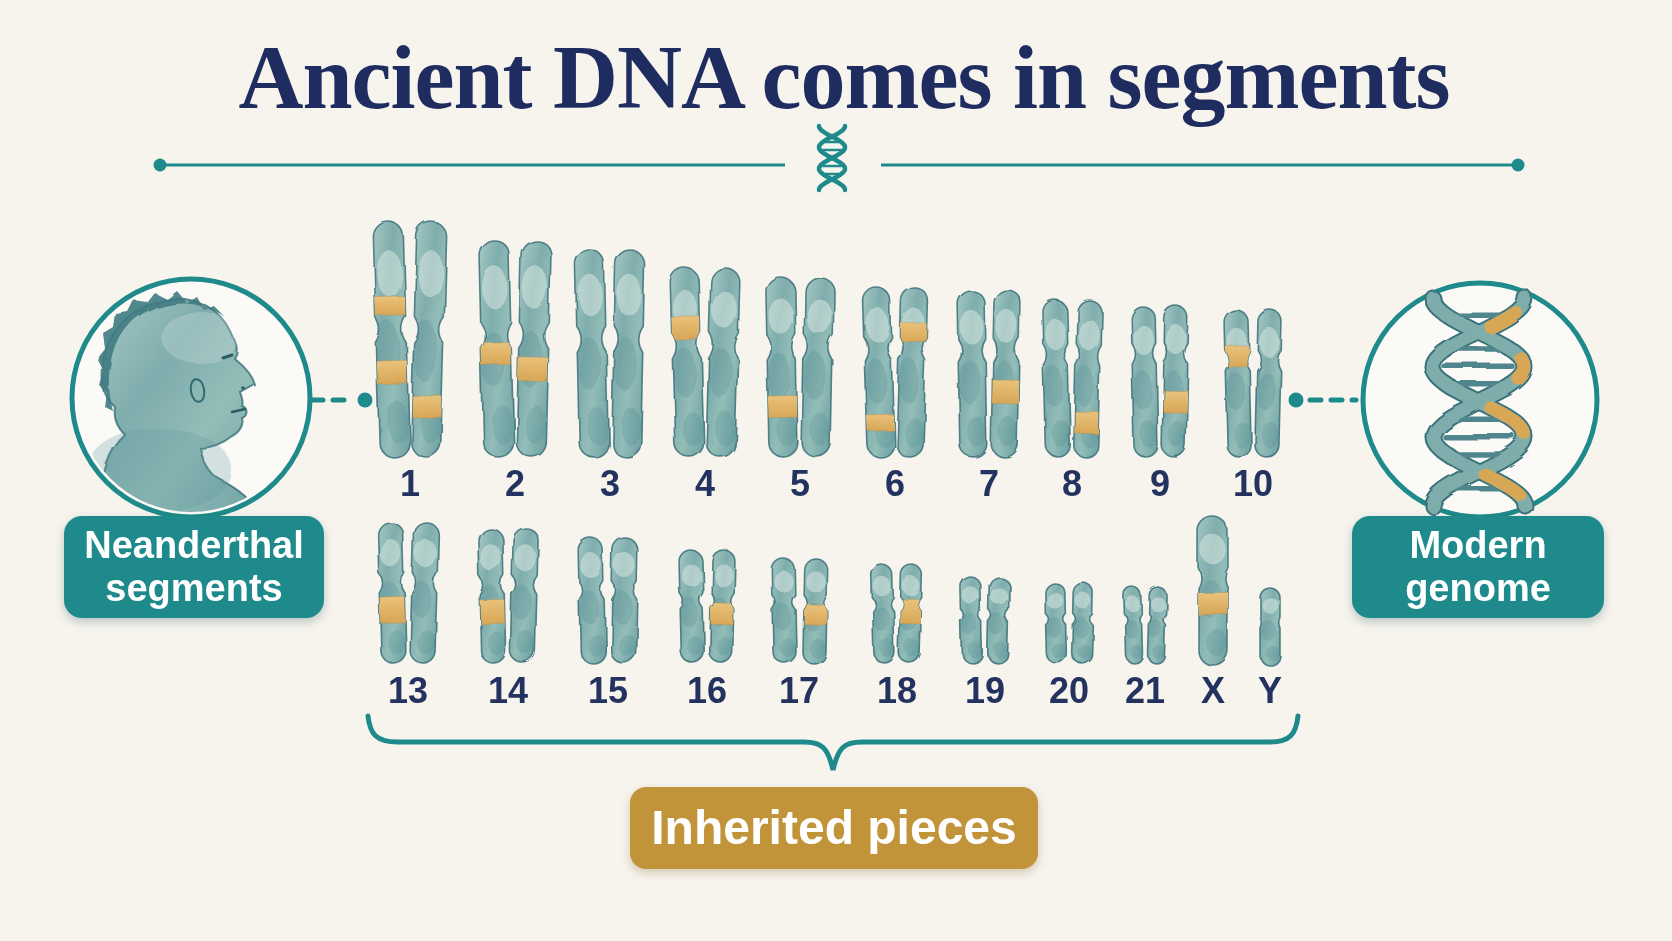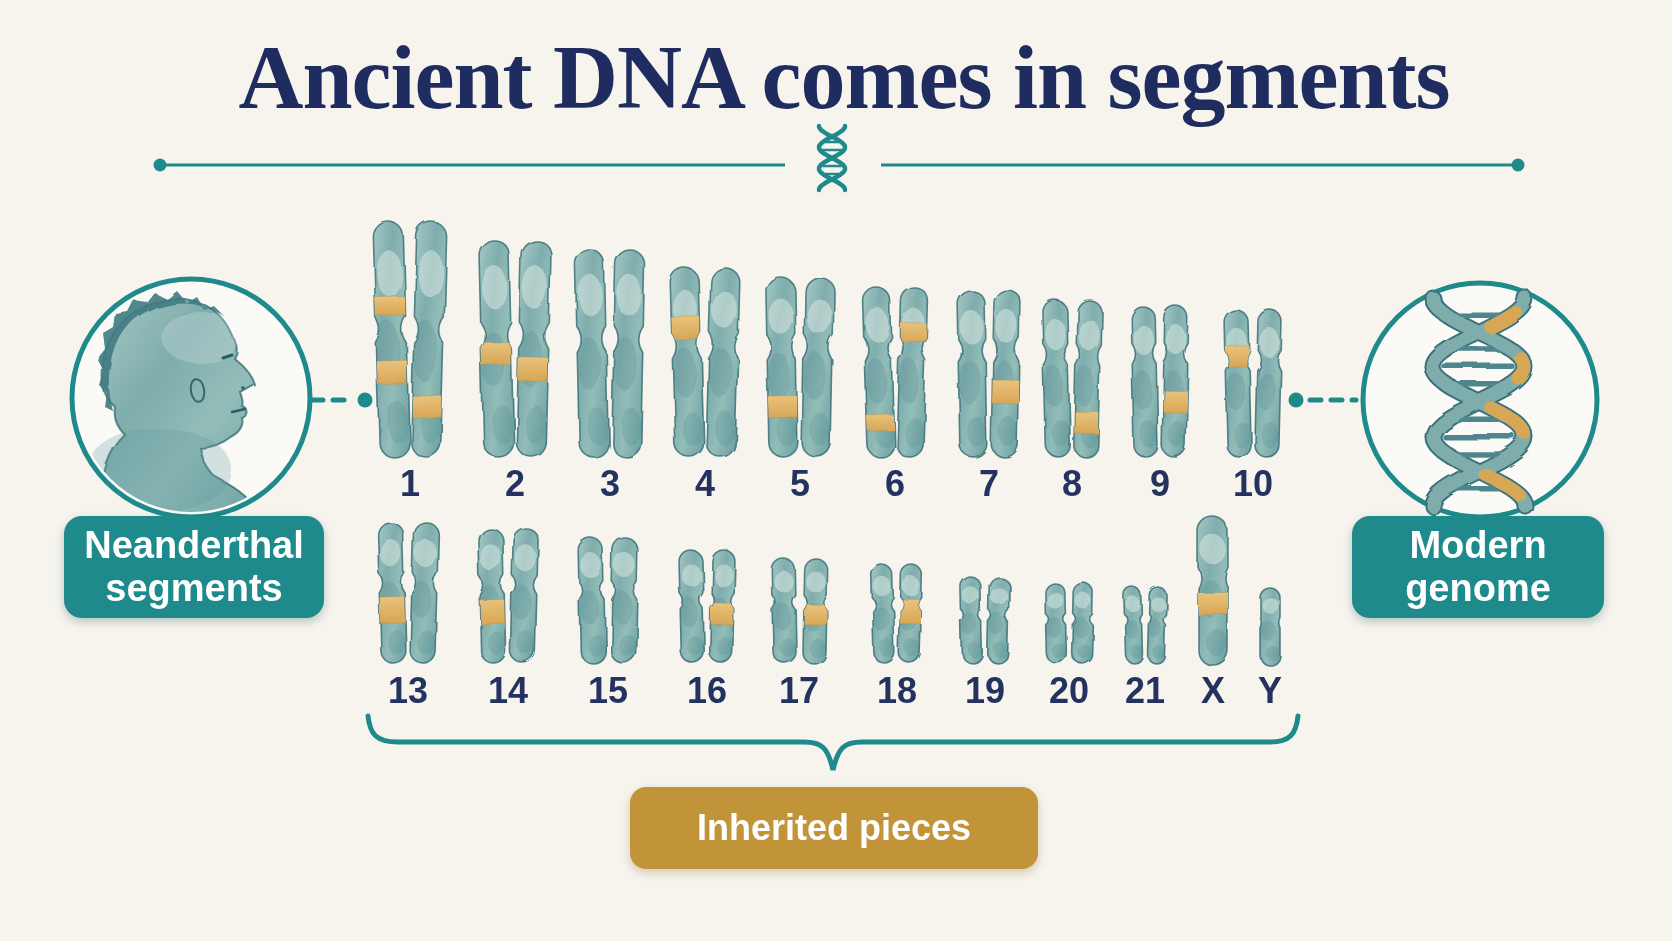--- a/index.html
+++ b/index.html
@@ -7,21 +7,21 @@
          font-family:"Liberation Sans",sans-serif;}
   .title{position:absolute;top:18px;left:0;width:100%;text-align:center;margin:8px;
          font-family:"Liberation Serif",serif;font-weight:700;font-size:90px;
          letter-spacing:-1px;color:#1e2c5f;}
   svg.scene{position:absolute;left:0;top:0;}
   .pill{position:absolute;display:flex;flex-direction:column;align-items:center;justify-content:center;
         background:#1e8a8b;color:#fff;font-weight:700;text-align:center;line-height:1.12;
         border-radius:18px;box-shadow:0 4px 10px rgba(25,80,80,.28);}
   .pill-left{left:64px;top:516px;width:260px;height:102px;font-size:38px;}
   .pill-right{left:1352px;top:516px;width:252px;height:102px;font-size:38px;}
-  .pill-gold{left:630px;top:787px;width:408px;height:82px;font-size:36px;
+  .pill-gold{left:630px;top:787px;width:408px;height:82px;font-size:48px;
              background:#c2943a;border-radius:16px;box-shadow:0 4px 10px rgba(120,90,30,.28);}
 </style>
 </head>
 <body>
 
 <div class="stage">
   <svg class="scene" id="scene" width="1672" height="941" viewBox="0 0 1672 941">
       <defs>
         <linearGradient id="chromGrad" x1="0" y1="0" x2="1" y2="1">
           <stop offset="0%" stop-color="#a4c8c3"></stop>

